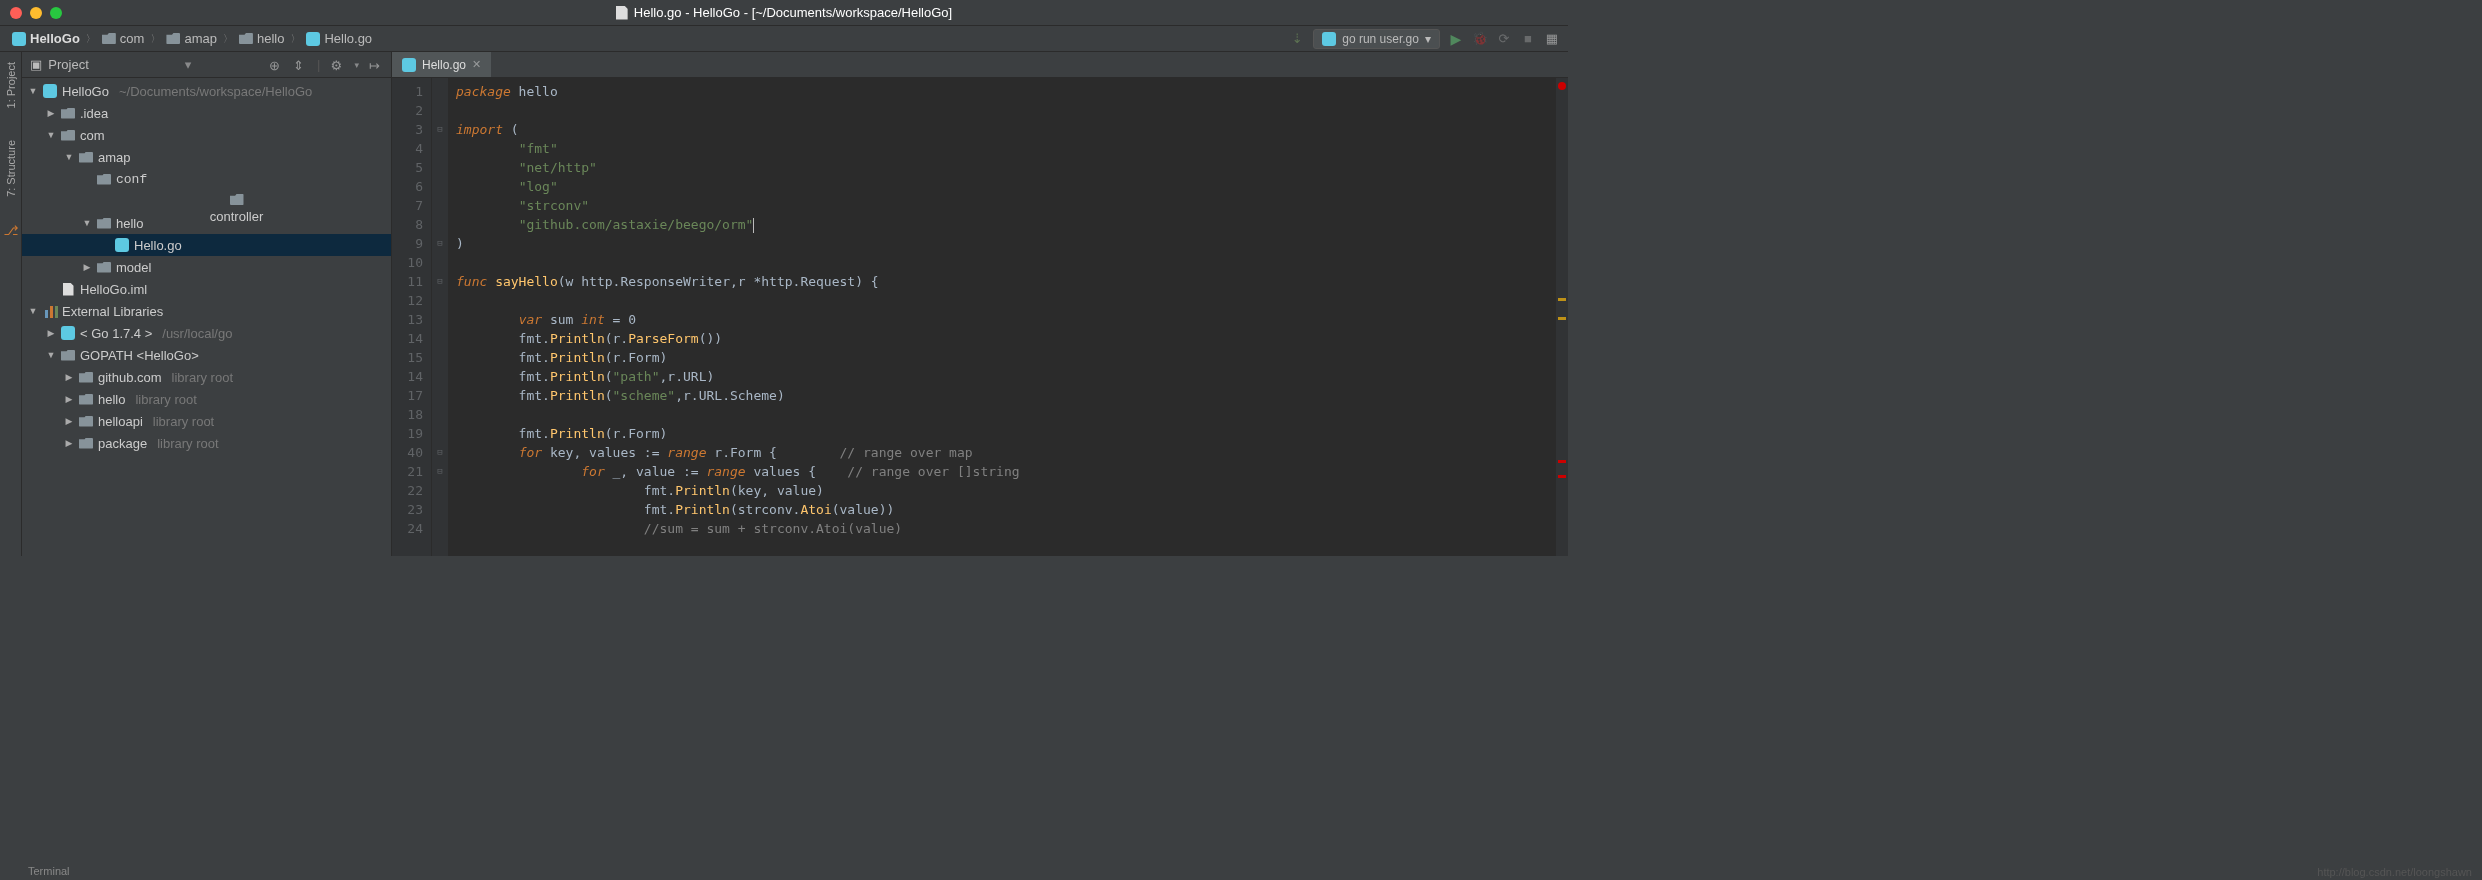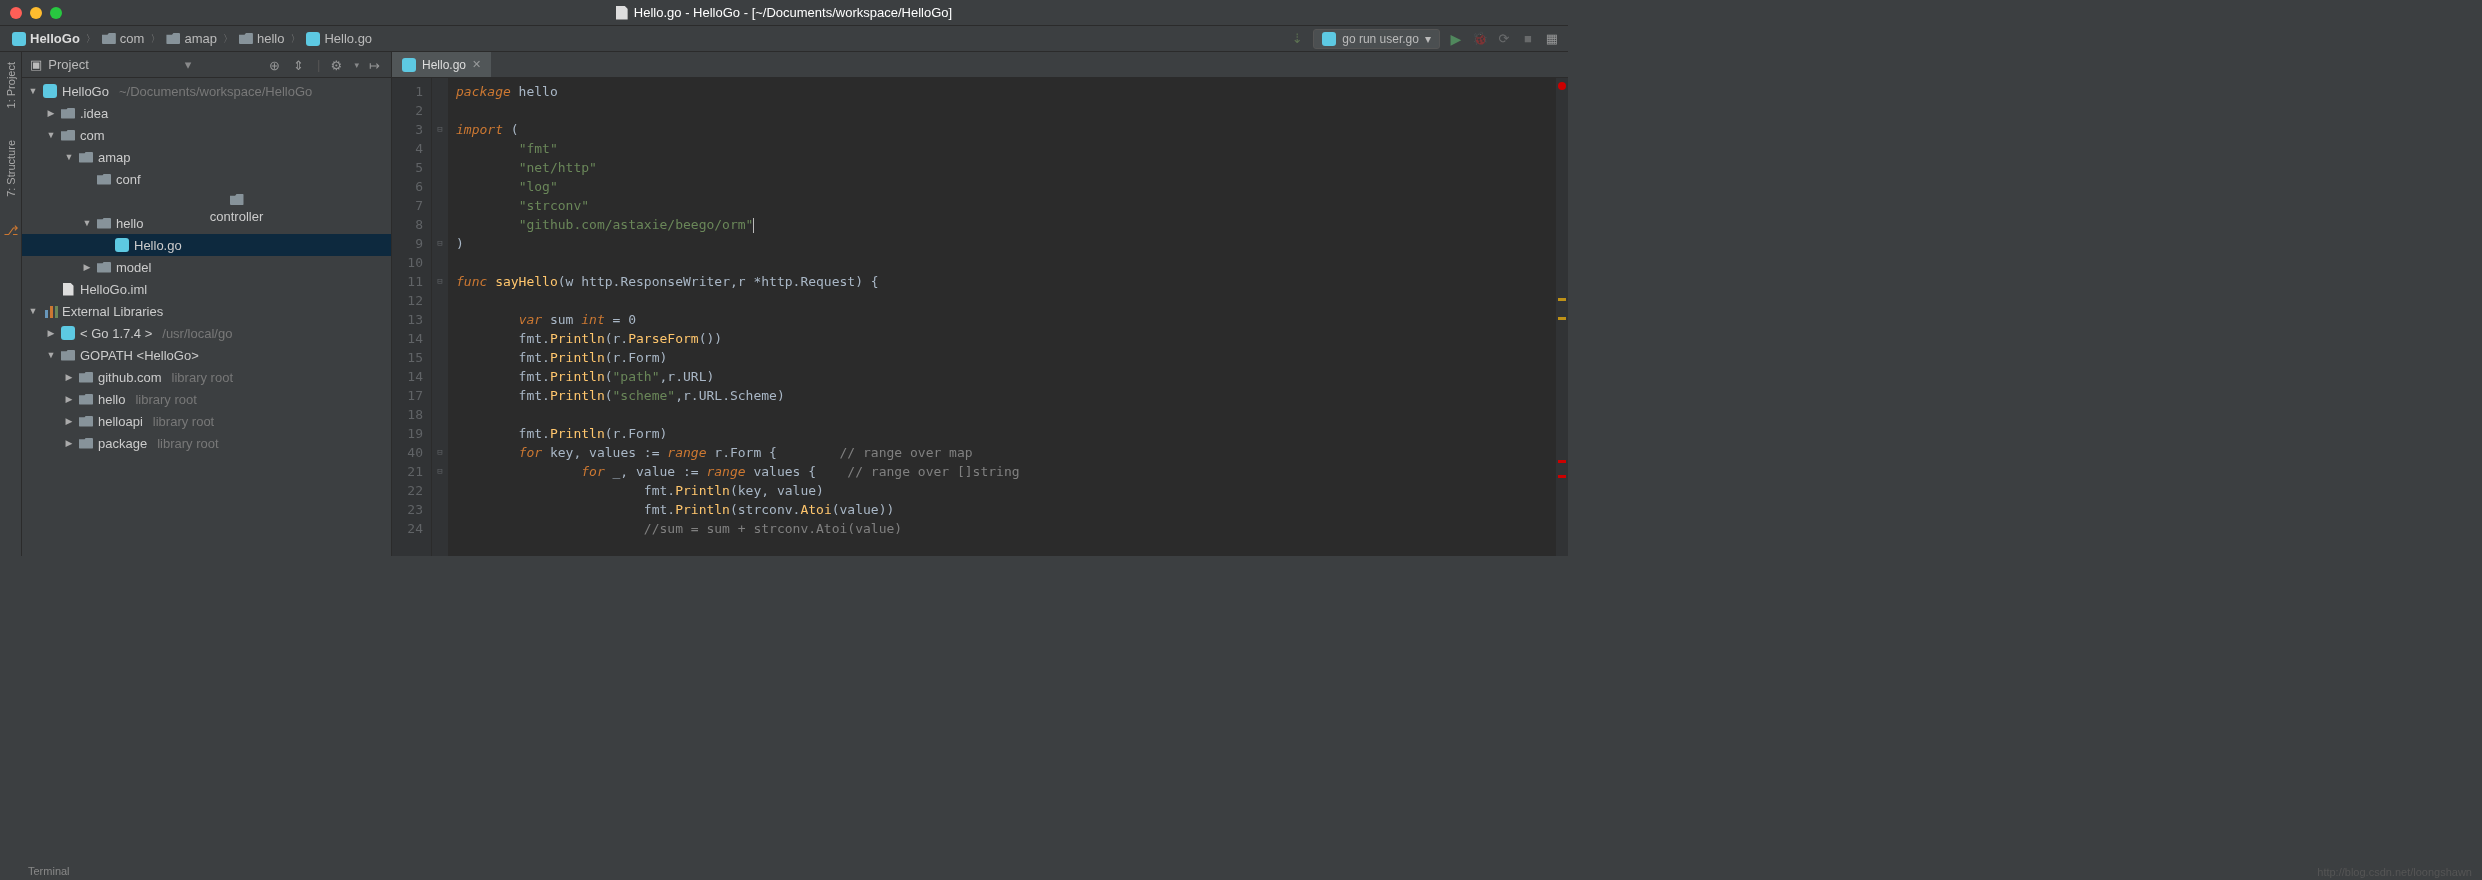--- a/index.html
+++ b/index.html
@@ -304,21 +304,21 @@
           </span>
           <span class="tree-label">com</span>
         </div>
         <div class="tree-row" style="padding-left: 42px;">
           <span class="tree-arrow">▼</span>
           <span class="tree-icon">
             <span class="folder-icon"></span>
           </span>
           <span class="tree-label">amap</span>
         </div>
-        <div class="tree-row" style="padding-left: 60px;">
+        <div class="tree-row" style="padding-left: 60px; font-family: Liberation Mono, monospace;">
           <span class="tree-arrow"></span>
           <span class="tree-icon">
             <span class="folder-icon"></span>
           </span>
           <span class="tree-label">conf</span>
         </div>
         <div class="tree-row" style="padding-left: 60px; flex-direction: column;">
           <span class="tree-arrow"></span>
           <span class="tree-icon">
             <span class="folder-icon"></span>

